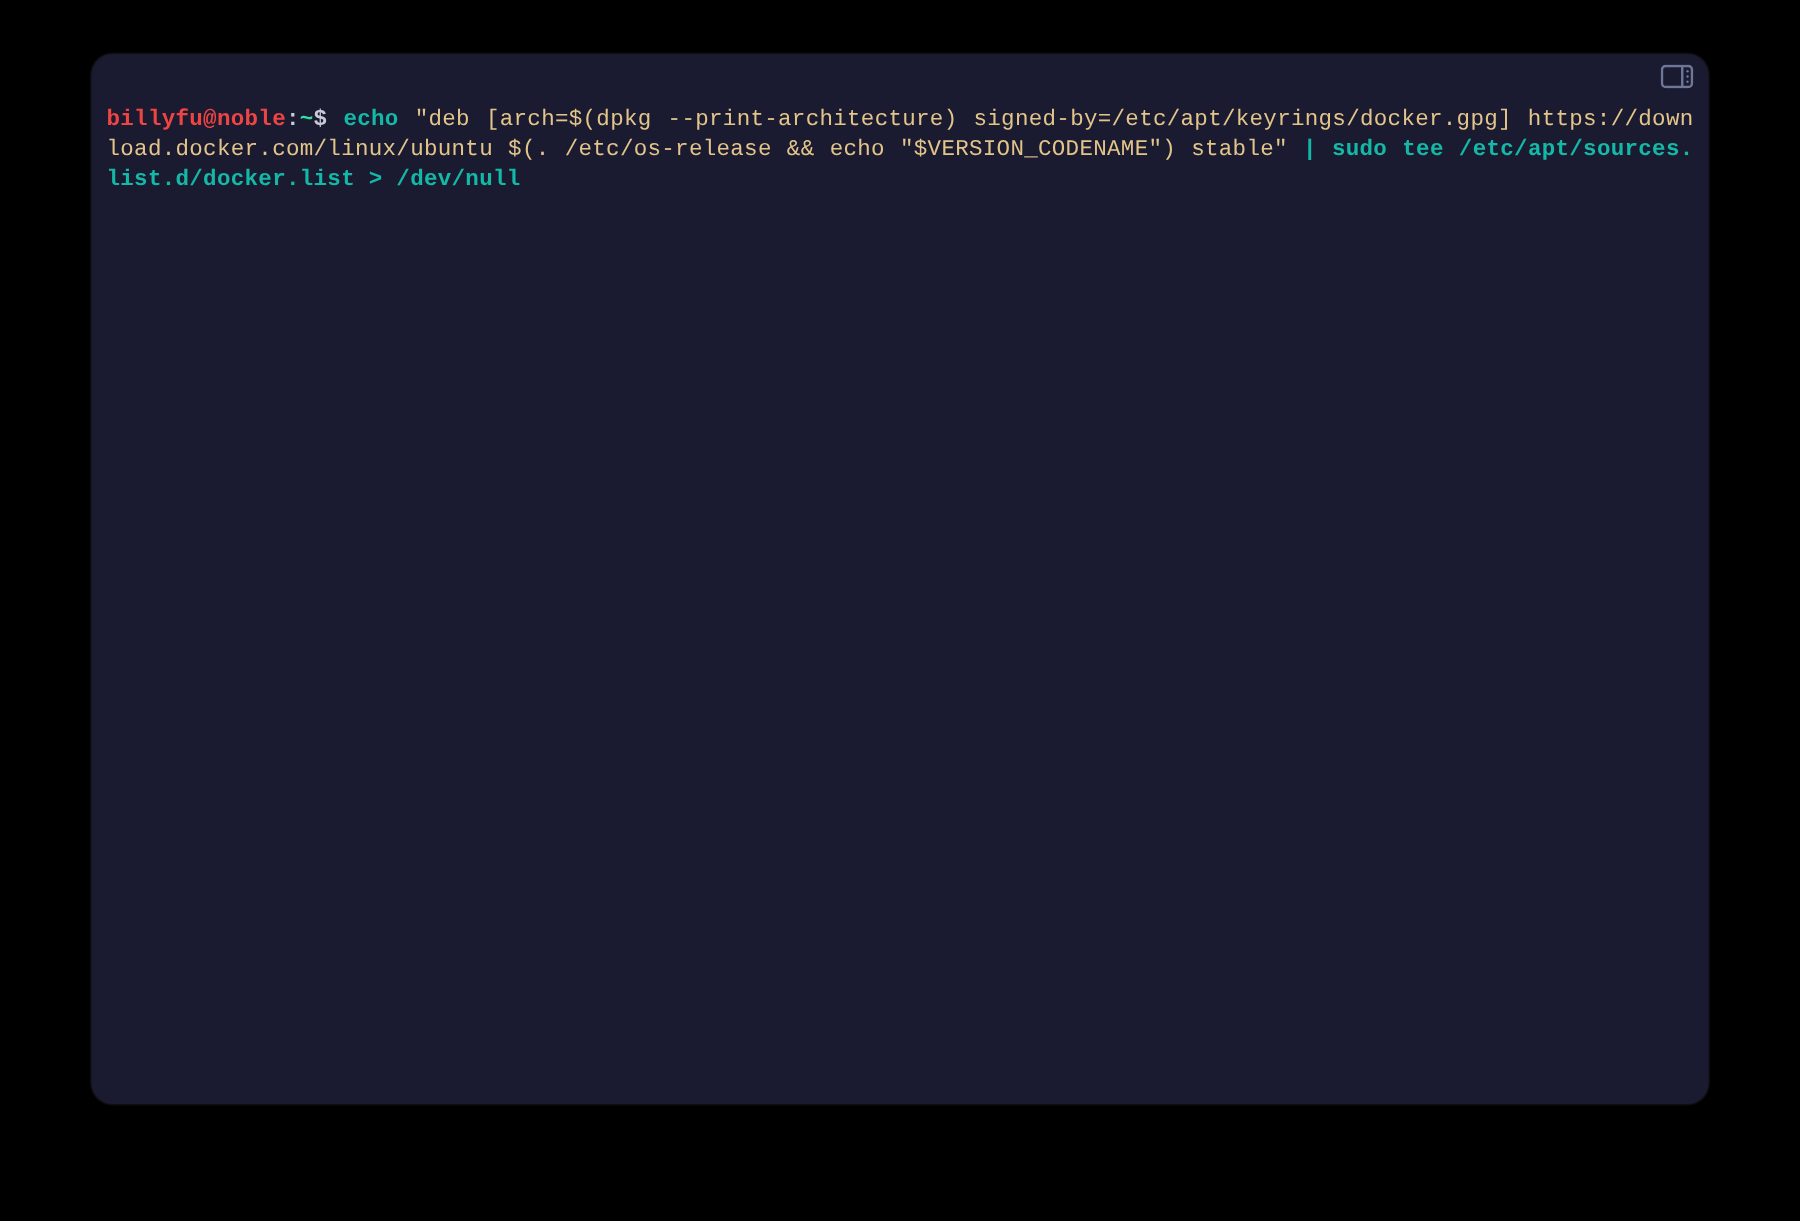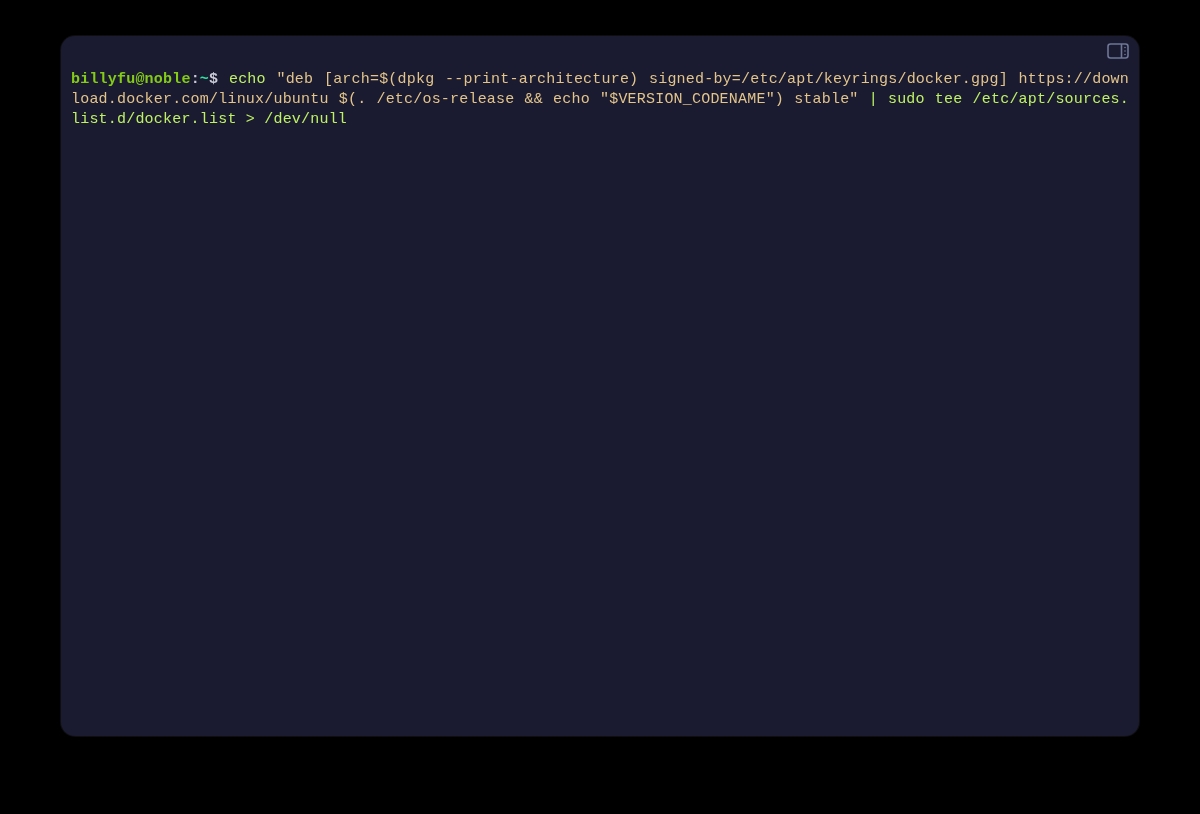--- a/index.html
+++ b/index.html
@@ -54,37 +54,38 @@
   .terminal-body::after {
     content: "";
     display: inline-block;
     width: 100%;
   }
   .line {
     white-space: pre-wrap;
     word-break: break-all;
   }
   .prompt-user {
-    color: #84cc16;
+    color: #ef4444;
     font-weight: 600;
   }
   .prompt-path {
     color: #2ee3a0;
     font-weight: 600;
   }
   .prompt-sep {
     color: #c9cad6;
     font-weight: 600;
   }
   .prompt-dollar {
     color: #c9cad6;
     font-weight: 600;
   }
   .cmd {
-    color: #bef264;
+    color: #14b8a6;
+    font-weight: bold;
   }
   .string {
     color: #e3c48a;
   }
   .cursor {
     display: inline-block;
     width: 9px;
     height: 17px;
     background: #2ee3a0;
     vertical-align: -2px;

